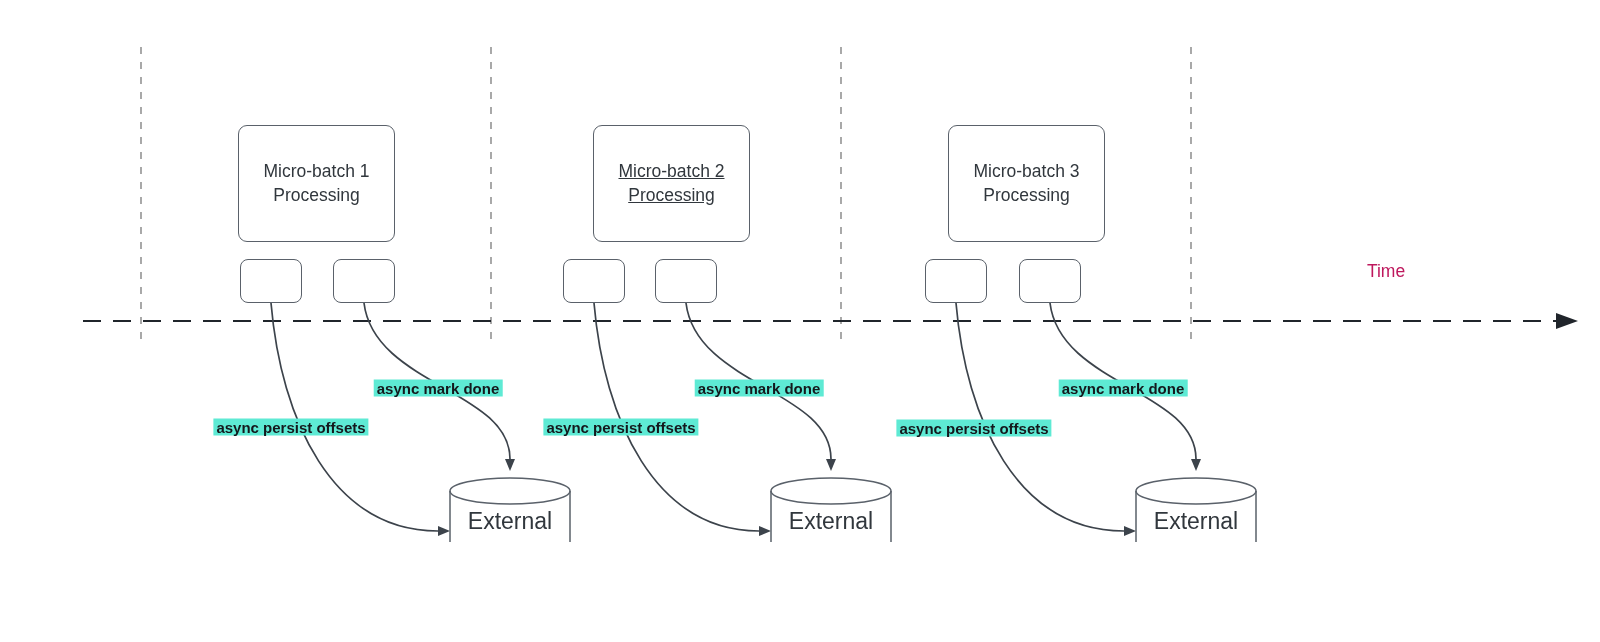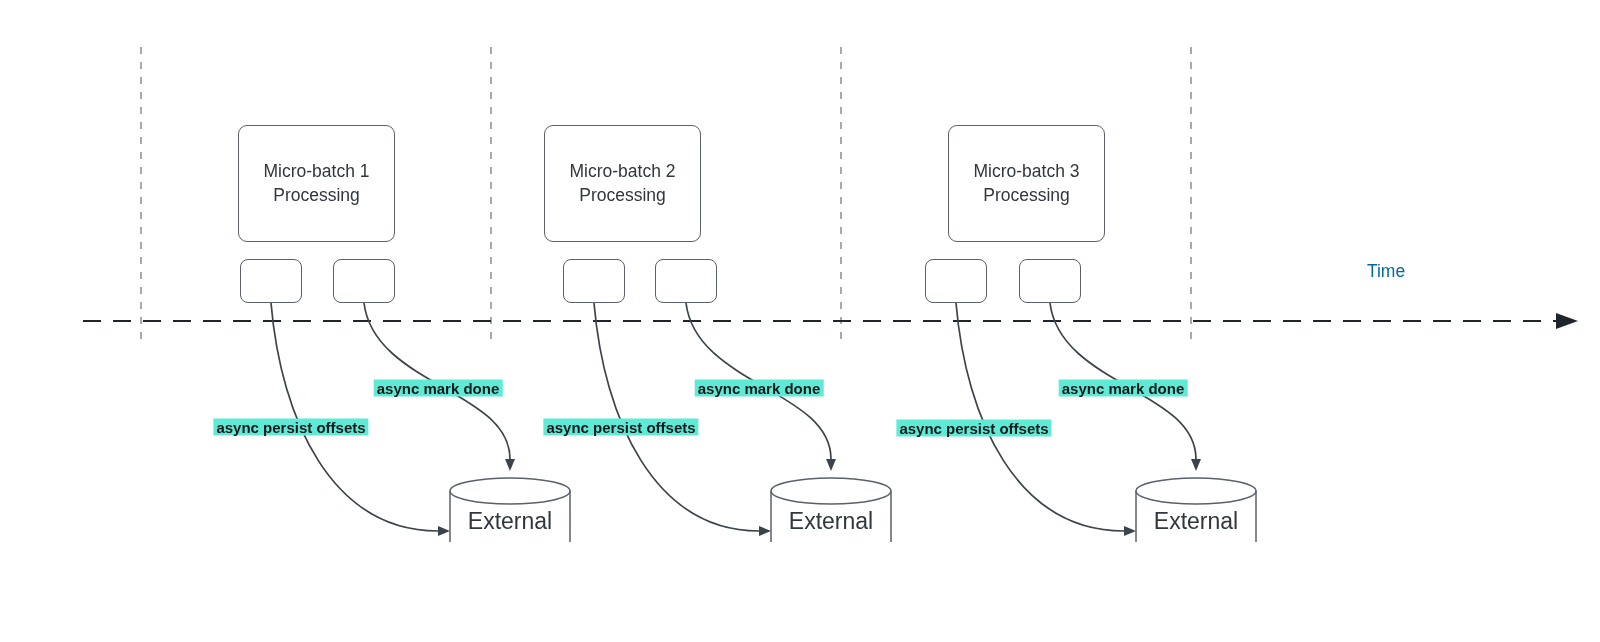--- a/index.html
+++ b/index.html
@@ -44,21 +44,21 @@
     position:absolute;
     transform:translate(-50%,-50%);
     background:#5eead4;
     padding:0 3px;
     font-size:15px;font-weight:bold;color:#14181c;
     white-space:nowrap;
   }
   .time-label{
     position:absolute;
     transform:translate(-50%,-50%);
-    font-size:17.5px;color:#0369a1;
+    font-size:17.5px;color:#be185d;
     white-space:nowrap;
   }
   .guide{stroke:#9a9a9a;stroke-width:1.7;stroke-dasharray:7 8;fill:none;}
   .axis{stroke:#20252b;stroke-width:2.2;stroke-dasharray:18 12;fill:none;}
   .edge{stroke:#3c434b;stroke-width:1.7;fill:none;}
   .shape{stroke:#5a616a;stroke-width:1.5;fill:#ffffff;}
   .shape-lip{stroke:#5a616a;stroke-width:1.5;fill:none;}
 </style>
 </head>
 <body>
@@ -105,21 +105,21 @@
 
   <div class="proc-box" style="left:238px;top:125px;">Micro-batch 1
 Processing</div>
   <div class="task-box" style="left:240px;top:259px;"></div>
   <div class="task-box" style="left:333px;top:259px;"></div>
   <div class="edge-label" style="left:291px;top:427px;">async persist offsets</div>
   <div class="edge-label" style="left:438px;top:388px;">async mark done</div>
   <div class="cyl-label" style="left:510px;top:538px;">External
 storage</div>
 
-  <div class="proc-box" style="left:544px;top:125px;">Micro-batch 2
+  <div class="proc-box" style="left:593px;top:125px;text-decoration:underline;">Micro-batch 2
 Processing</div>
   <div class="task-box" style="left:563px;top:259px;"></div>
   <div class="task-box" style="left:655px;top:259px;"></div>
   <div class="edge-label" style="left:621px;top:427px;">async persist offsets</div>
   <div class="edge-label" style="left:759px;top:388px;">async mark done</div>
   <div class="cyl-label" style="left:831px;top:538px;">External
 storage</div>
 
   <div class="proc-box" style="left:948px;top:125px;">Micro-batch 3
 Processing</div>

